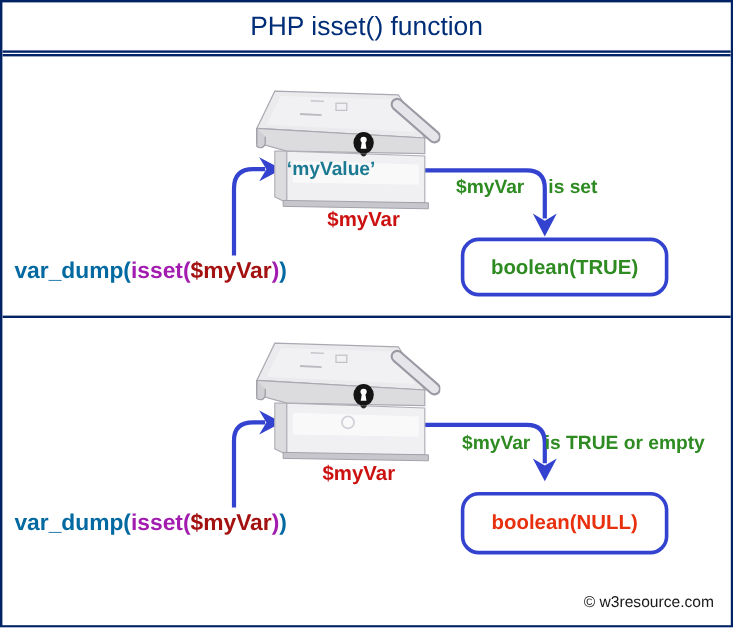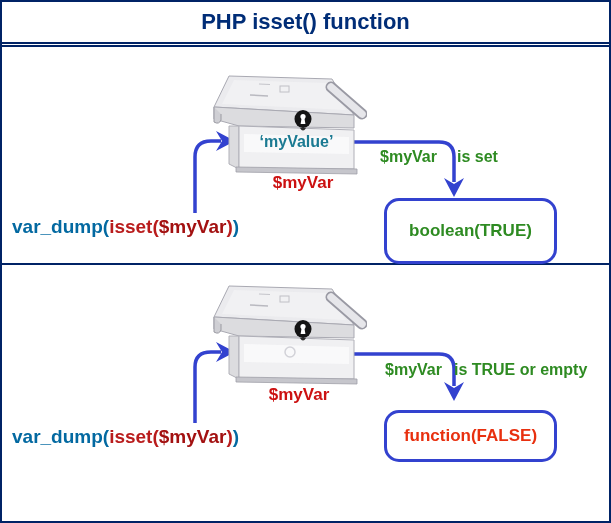--- a/index.html
+++ b/index.html
@@ -1,56 +1,56 @@
 <!DOCTYPE html>
 <html><head>
 <meta charset="utf-8">
 <style>
   html,body { margin:0; padding:0; background:#fff; font-family:"Liberation Sans", sans-serif; }
   .frame { position:relative; width:611px; height:523px; box-sizing:border-box;
            border:2px solid #002366; background:#fff; overflow:hidden; }
   .titlebar { height:40px; border-bottom:2px solid #002366;
               display:flex; align-items:center; justify-content:center; }
-  .title { margin:14px; font-size:22px; font-weight:bold; color:#002d77; }
+  .title { margin:14px; font-size:22px; font-weight:normal; color:#002d77; }
   .panels { border-top:2px solid #002366; margin-top:1px; }
   .panel { position:relative; }
   .panel-1 { height:216px; }
   .divider { height:2px; background:#002366; }
   .panel-2 { height:256px; }
 
   .arrows { position:absolute; left:0; top:0; pointer-events:none; }
 
   .boxsvg { position:absolute; left:210px; width:155px; height:105px; }
   .p1-box { top:27px; }
   .p2-box { top:19px; }
 
-  .box-value { position:absolute; left:237px; top:86px; width:115px; text-align:center;
+  .box-value { position:absolute; left:237px; top:86px; width:115px; 
                font-weight:bold; font-size:16px; color:#1b7a92; z-index:3; }
   .box-label { position:absolute; width:124px; text-align:center;
                font-weight:bold; font-size:17px; color:#cc1111; }
   .p1-label { left:239px; top:126px; }
   .p2-label { left:235px; top:120px; }
 
   .code { position:absolute; left:10px; font-weight:bold; font-size:19px; white-space:nowrap; }
   .p1-code { top:169px; }
   .p2-code { top:161px; }
   .c-blue   { color:#0369a1; }
-  .c-orange { color:#b91c1c; }
+  .c-orange { color:#a21caf; }
   .c-dred   { color:#a31111; }
 
   .cond { position:absolute; display:flex; font-weight:bold; font-size:16px;
           color:#2e8b22; white-space:nowrap; }
   .p1-cond { left:378px; top:101px; gap:20px; }
   .p2-cond { left:383px; top:96px; gap:12px; }
 
   .result { position:absolute; left:382px; width:173px; box-sizing:border-box;
             border:3px solid #3342cf; border-radius:15px;
             display:flex; align-items:center; justify-content:center;
             font-weight:bold; font-size:17px; background:#fff; }
-  .result-true  { color:#2e8b22; height:66px; top:151px; }
+  .result-true  { color:#2e8b22; height:49px; top:151px; }
   .result-false { color:#e8300f; height:52px; top:145px; }
 
   .copyright { position:absolute; right:14px; bottom:12px; font-size:13px; color:#1a1a1a; }
 </style>
 </head>
 <body>
 
 <div class="frame">
 
   <div class="titlebar">
@@ -141,18 +141,19 @@
 
       <div class="box-label p2-label">$myVar</div>
 
       <div class="code p2-code"><span class="c-blue">var_dump(</span><span class="c-orange">isset(</span><span class="c-dred">$myVar</span><span class="c-orange">)</span><span class="c-blue">)</span></div>
 
       <div class="cond p2-cond">
         <span>$myVar</span>
         <span>is TRUE or empty</span>
       </div>
 
-      <div class="result result-false">function(FALSE)</div>
+      <div class="result result-false">boolean(NULL)</div>
 
+      <div class="copyright">© w3resource.com</div>
     </div>
 
   </div>
 </div>
 
 </body></html>

